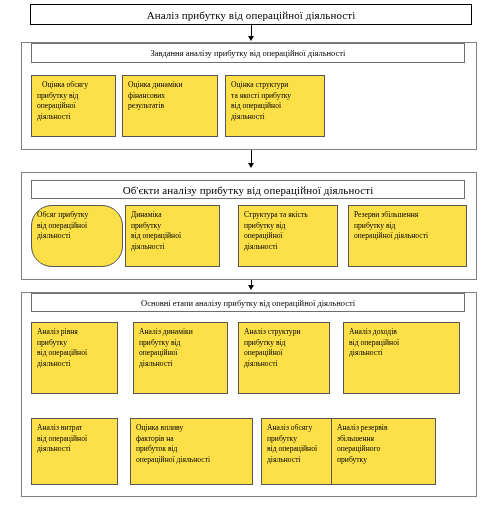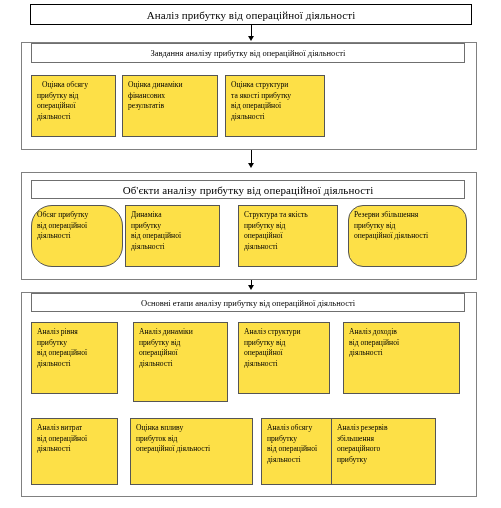--- a/index.html
+++ b/index.html
@@ -143,21 +143,21 @@
     <span class="ln">діяльності</span>
   </div>
 
   <div class="abs leaf-box" style="left:238px; top:205px; width:100px; height:62px;">
     <span class="ln">Структура та якість</span>
     <span class="ln">прибутку від</span>
     <span class="ln">операційної</span>
     <span class="ln">діяльності</span>
   </div>
 
-  <div class="abs leaf-box" style="left:348px; top:205px; width:119px; height:62px;border-radius:15px;">
+  <div class="abs leaf-box" style="left:348px; top:205px; width:119px; height:62px;">
     <span class="ln">Резерви збільшення</span>
     <span class="ln">прибутку від</span>
     <span class="ln">операційної діяльності</span>
   </div>
 
   <div class="arrow-line" style="left:251px; top:280px; height:7px;"></div>
   <div class="arrow-head" style="left:248px; top:285px;"></div>
 
   <div class="abs group-frame" style="left:21px; top:292px; width:456px; height:205px;"></div>
 
@@ -165,21 +165,21 @@
     <span>Основні етапи аналізу прибутку від операційної діяльності</span>
   </div>
 
   <div class="abs leaf-box" style="left:31px; top:322px; width:87px; height:72px;">
     <span class="ln">Аналіз рівня</span>
     <span class="ln">прибутку</span>
     <span class="ln">від операційної</span>
     <span class="ln">діяльності</span>
   </div>
 
-  <div class="abs leaf-box" style="left:133px; top:322px; width:95px; height:80px;">
+  <div class="abs leaf-box" style="left:133px; top:322px; width:95px; height:72px;">
     <span class="ln">Аналіз динаміки</span>
     <span class="ln">прибутку від</span>
     <span class="ln">операційної</span>
     <span class="ln">діяльності</span>
   </div>
 
   <div class="abs leaf-box" style="left:238px; top:322px; width:92px; height:72px;">
     <span class="ln">Аналіз структури</span>
     <span class="ln">прибутку від</span>
     <span class="ln">операційної</span>
@@ -193,20 +193,21 @@
   </div>
 
   <div class="abs leaf-box" style="left:31px; top:418px; width:87px; height:67px;">
     <span class="ln">Аналіз витрат</span>
     <span class="ln">від операційної</span>
     <span class="ln">діяльності</span>
   </div>
 
   <div class="abs leaf-box" style="left:130px; top:418px; width:123px; height:67px;">
     <span class="ln">Оцінка впливу</span>
+    <span class="ln">факторів на</span>
     <span class="ln">прибуток від</span>
     <span class="ln">операційної діяльності</span>
   </div>
 
   <div class="abs leaf-box" style="left:261px; top:418px; width:80px; height:67px;">
     <span class="ln">Аналіз обсягу</span>
     <span class="ln">прибутку</span>
     <span class="ln">від операційної</span>
     <span class="ln">діяльності</span>
   </div>

